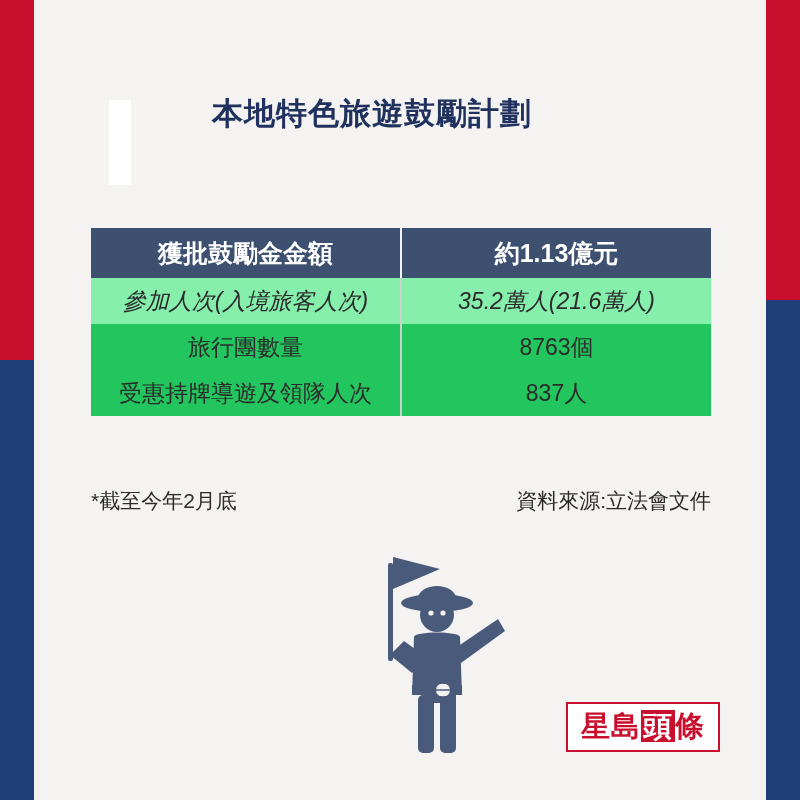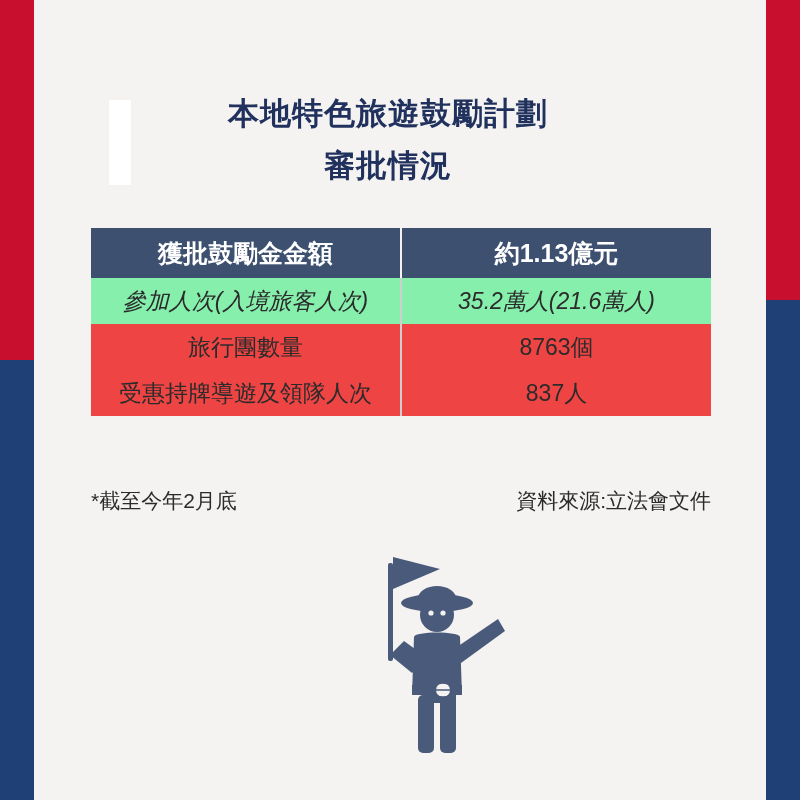--- a/index.html
+++ b/index.html
@@ -59,21 +59,21 @@
     position: absolute;
     left: 75px;
     top: 100px;
     width: 22px;
     height: 85px;
     background: #ffffff;
   }
 
   .title-wrap {
     position: absolute;
-    left: 16px;
+    left: 0;
     top: 88px;
     width: 676px;
     text-align: center;
     color: #1f3f77;
   }
   .title-line {
     font-size: 31px;
     font-weight: bold;
     letter-spacing: 1px;
     line-height: 52px;
@@ -106,21 +106,21 @@
     border-right: 2px solid #f4f3f1;
   }
   table.data-table thead th:last-child {
     border-right: none;
   }
   table.data-table tbody tr.row-odd td {
     background: #86efac;
     font-style: italic;
   }
   table.data-table tbody tr.row-even td {
-    background: #ef4444;
+    background: #22c55e;
   }
   table.data-table tbody td.cell-label {
     border-right: 2px solid #cfcfcf;
   }
 
   .footnotes {
     position: absolute;
     left: 57px;
     top: 487px;
     width: 620px;
@@ -177,21 +177,20 @@
     <div class="seg-red"></div>
     <div class="seg-blue"></div>
   </div>
 
   <div class="canvas">
 
     <div class="deco-block"></div>
 
     <div class="title-wrap">
       <div class="title-line">本地特色旅遊鼓勵計劃</div>
-      <div class="title-line">審批情況</div>
     </div>
 
     <table class="data-table">
       <thead>
         <tr>
           <th>獲批鼓勵金金額</th>
           <th>約1.13億元</th>
         </tr>
       </thead>
       <tbody>
@@ -246,20 +245,23 @@
         </g>
 
         <circle cx="101" cy="68" r="2.6" fill="#f4f3f1"></circle>
         <circle cx="113" cy="68" r="2.6" fill="#f4f3f1"></circle>
 
         <circle cx="113" cy="145" r="7" fill="#f4f3f1"></circle>
         <path d="M106 145 h14 M113 138 a10 7 0 0 1 0 14 a10 7 0 0 1 0 -14" stroke="#4a5a7a" stroke-width="1.4" fill="none"></path>
       </svg>
     </div>
 
+    <div class="logo">
+      <span class="logo-text"><span>星島</span><span class="mid">頭</span><span>條</span></span>
+    </div>
 
   </div>
 
   <div class="edge-bar right">
     <div class="seg-red"></div>
     <div class="seg-blue"></div>
   </div>
 
 </div>
 

